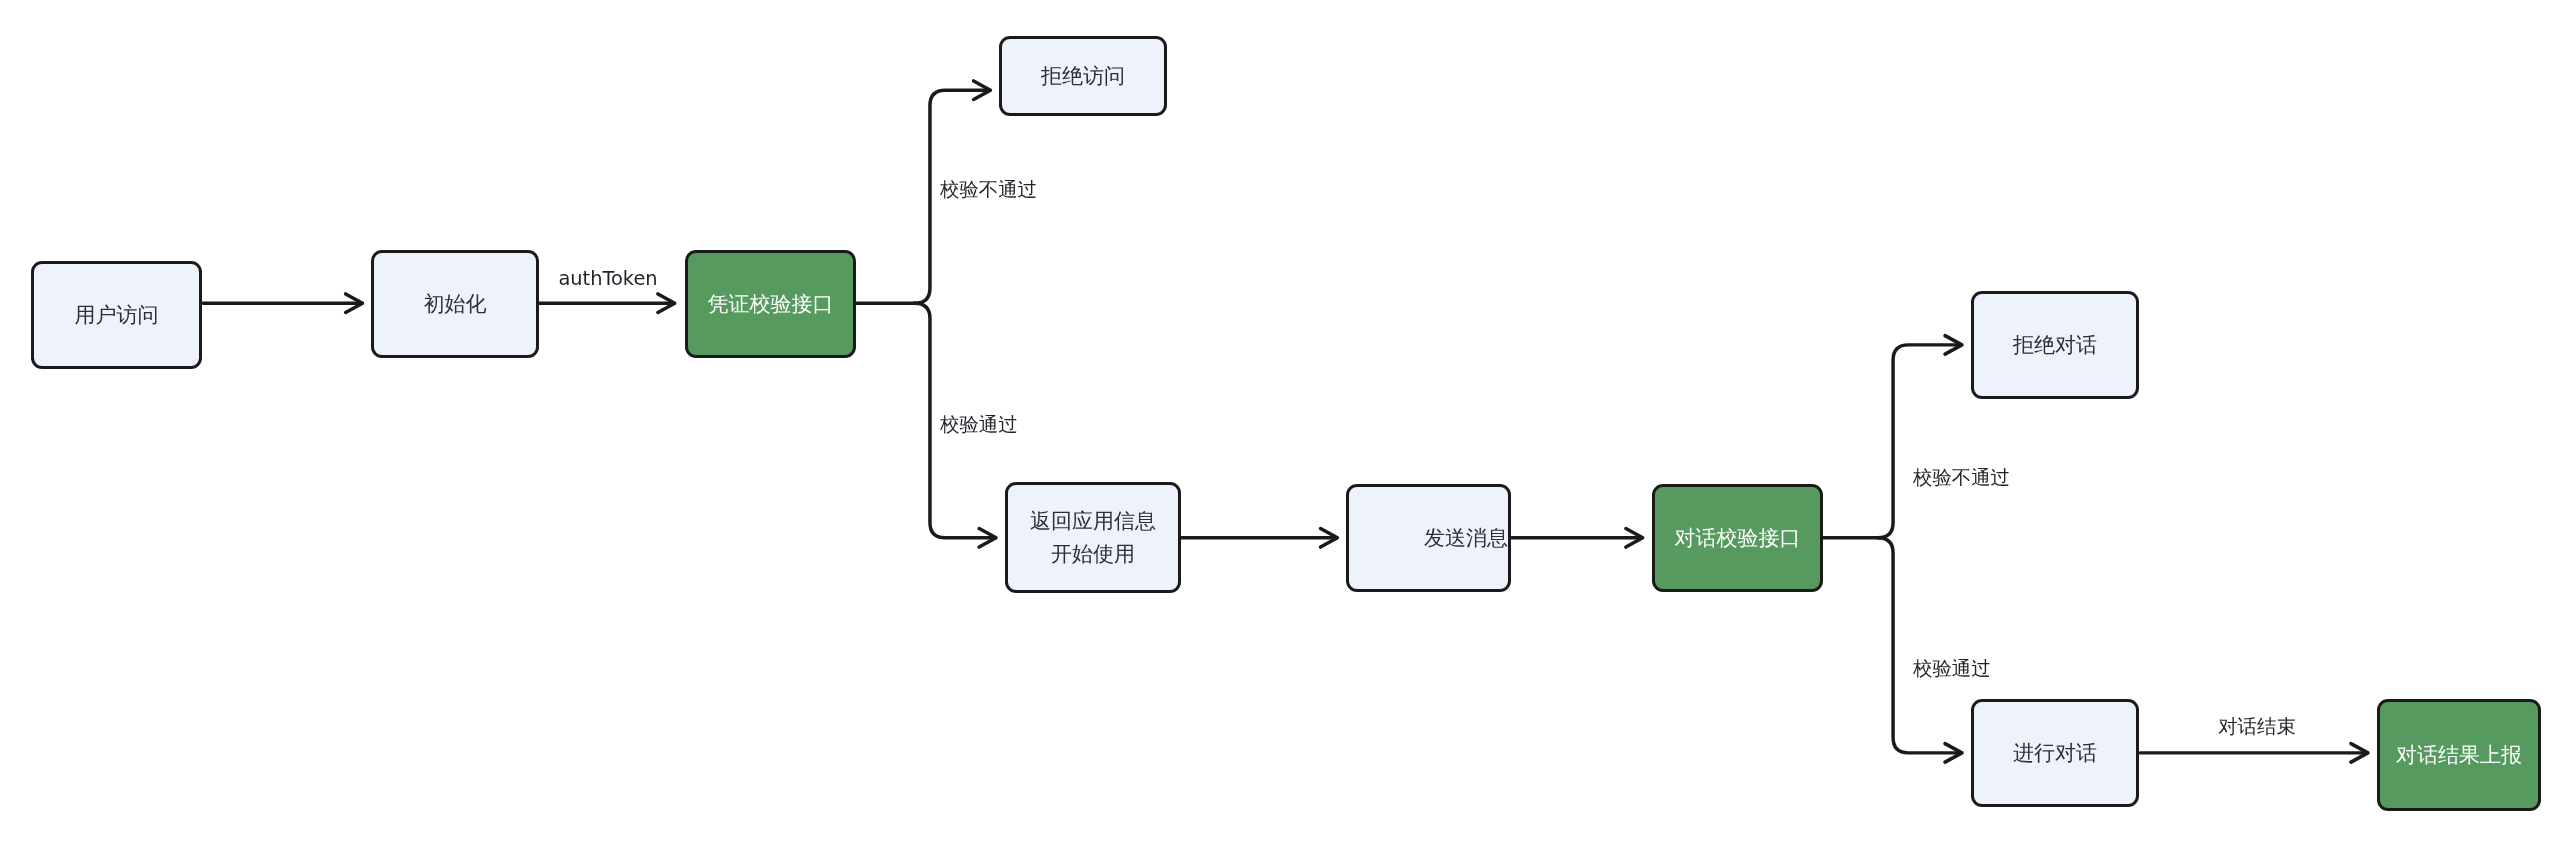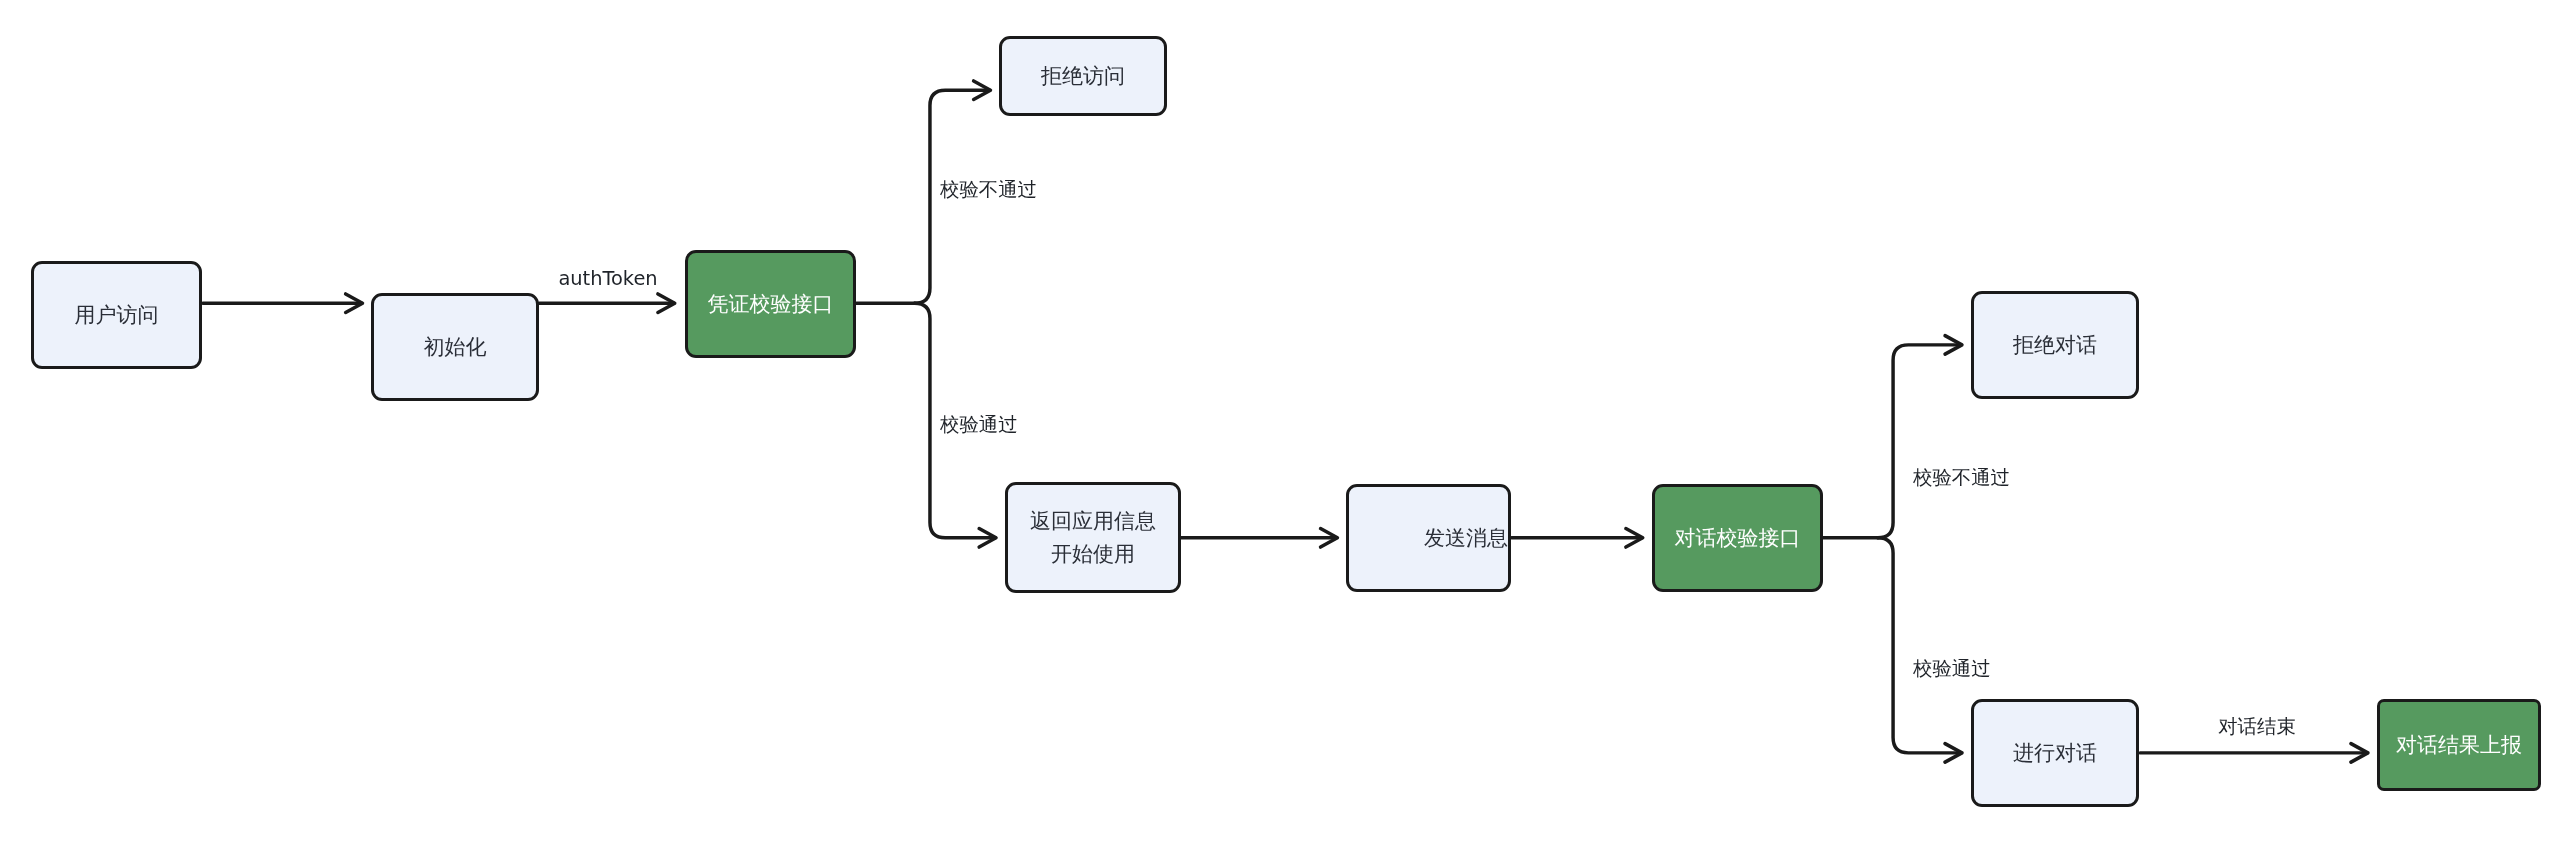--- a/index.html
+++ b/index.html
@@ -74,21 +74,21 @@
     <path d="M 2706 775 Q 2728 775 2728 753 L 2728 519 Q 2728 497 2750 497 L 2826 497" marker-end="url(#arrow)"></path>
     <path d="M 2706 775 Q 2728 775 2728 797 L 2728 1063 Q 2728 1085 2750 1085 L 2826 1085" marker-end="url(#arrow)"></path>
 
     <path d="M 3084 1085 H 3411" marker-end="url(#arrow)"></path>
   </svg>
 
   <div class="node" style="left:31px;top:261px;width:171px;height:108px;">
     <span>用户访问</span>
   </div>
 
-  <div class="node" style="left:371px;top:250px;width:168px;height:108px;margin-top:43px;">
+  <div class="node" style="left:371px;top:250px;width:168px;height:108px;">
     <span>初始化</span>
   </div>
 
   <div class="node node--green" style="left:685px;top:250px;width:171px;height:108px;">
     <span>凭证校验接口</span>
   </div>
 
   <div class="node" style="left:999px;top:36px;width:168px;height:80px;">
     <span>拒绝访问</span>
   </div>
@@ -107,21 +107,21 @@
   </div>
 
   <div class="node" style="left:1971px;top:291px;width:168px;height:108px;">
     <span>拒绝对话</span>
   </div>
 
   <div class="node" style="left:1971px;top:699px;width:168px;height:108px;">
     <span>进行对话</span>
   </div>
 
-  <div class="node node--green" style="left:2377px;top:699px;width:164px;height:92px;border-radius:7px;">
+  <div class="node node--green" style="left:2377px;top:699px;width:164px;height:112px;">
     <span>对话结果上报</span>
   </div>
 
   <div class="edge-label edge-label--centered" style="left:608px;top:278px;">authToken</div>
 
   <div class="edge-label" style="left:940px;top:176px;">校验不通过</div>
 
   <div class="edge-label" style="left:940px;top:411px;">校验通过</div>
 
   <div class="edge-label" style="left:1913px;top:464px;">校验不通过</div>

